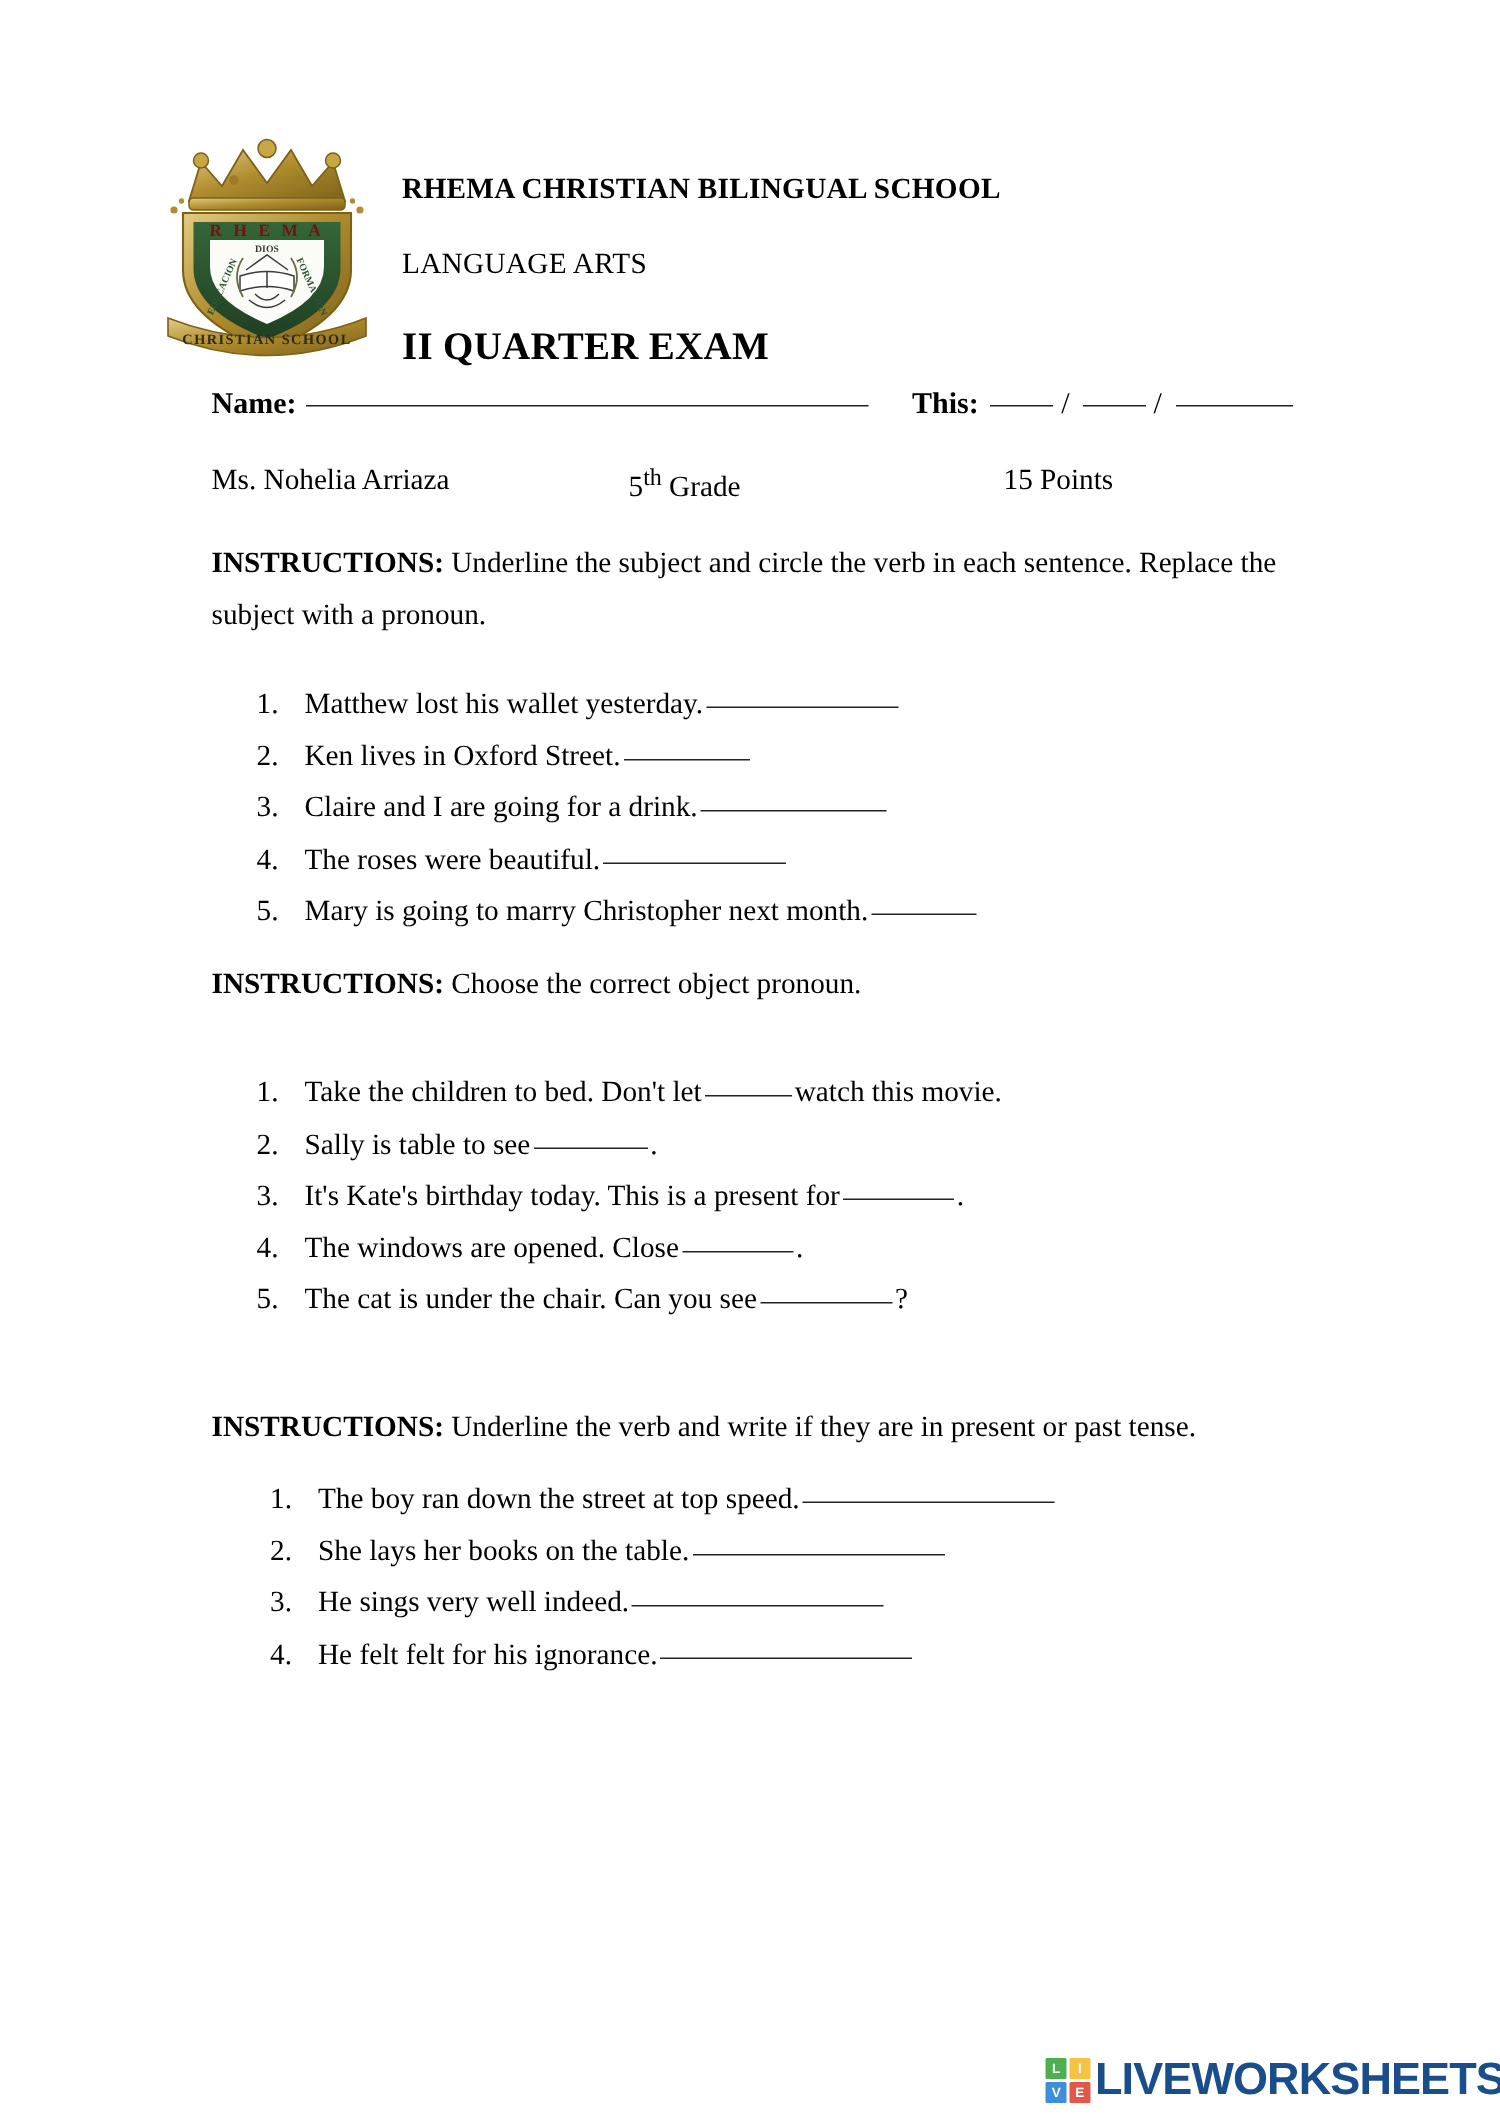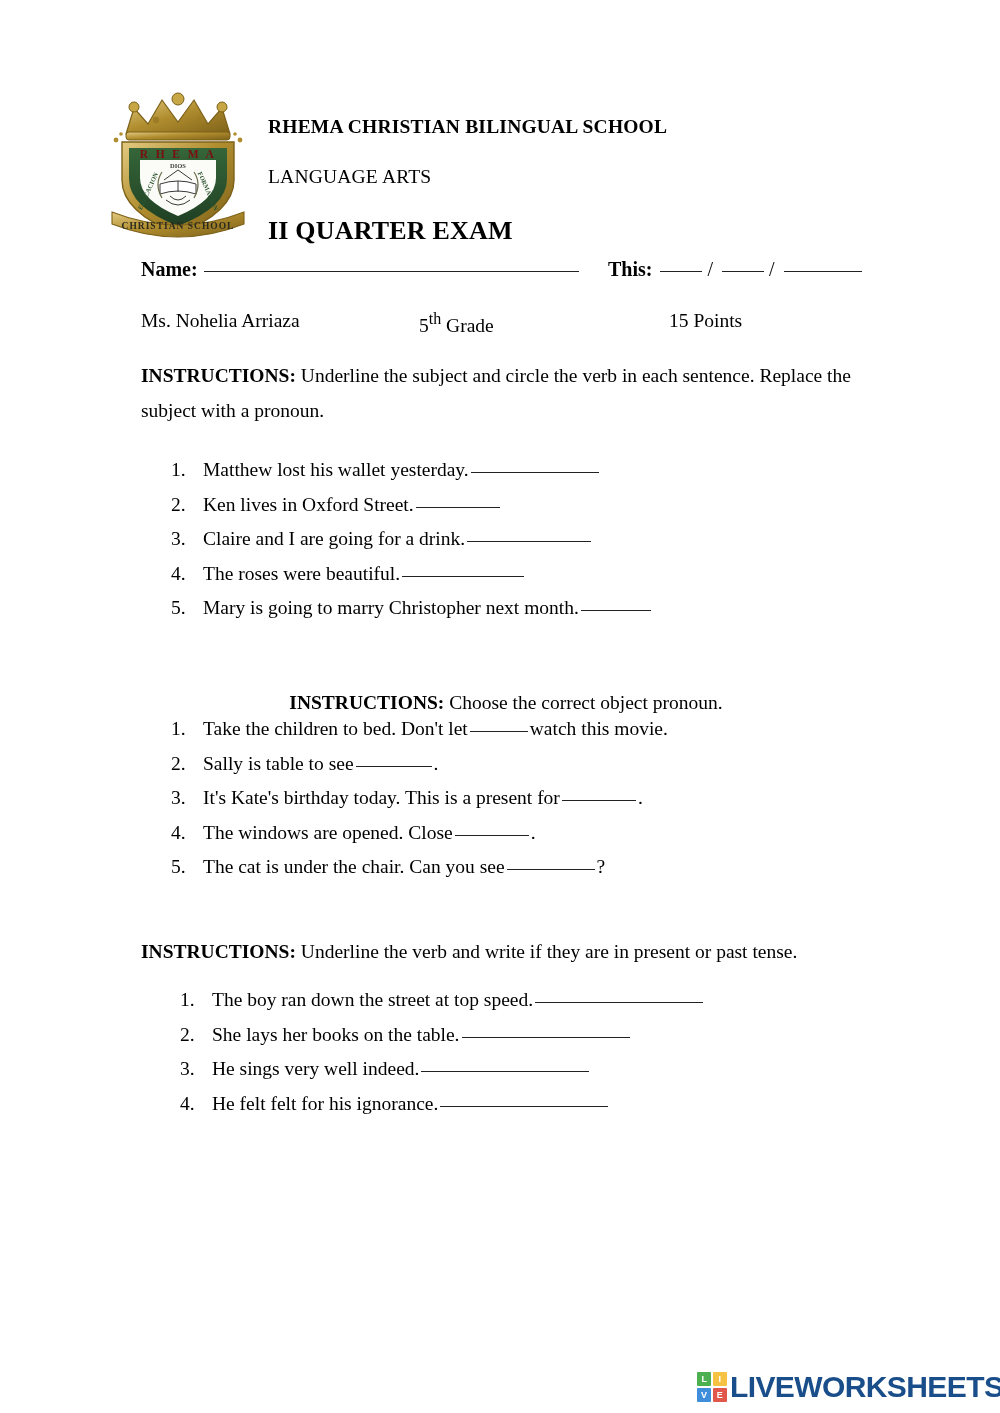--- a/index.html
+++ b/index.html
@@ -105,21 +105,21 @@
   
   .instr {
     position: absolute;
     left: 141px;
     width: 730px;
     font-size: 19.5px;
     line-height: 35px;
   }
   .instr b { font-weight: bold; }
   .instr-1 { top: 358px; }
-  .instr-2 { top: 685px; text-align: center; }
+  .instr-2 { top: 639px; }
   .instr-3 { top: 934px; }
 
   
   .qlist {
     position: absolute;
     font-size: 19.5px;
     line-height: 34.5px;
   }
   .qlist-1 { left: 171px; top: 442px; width: 720px; margin-top: 11px; }
   .qlist-2 { left: 171px; top: 712px; width: 720px; }

